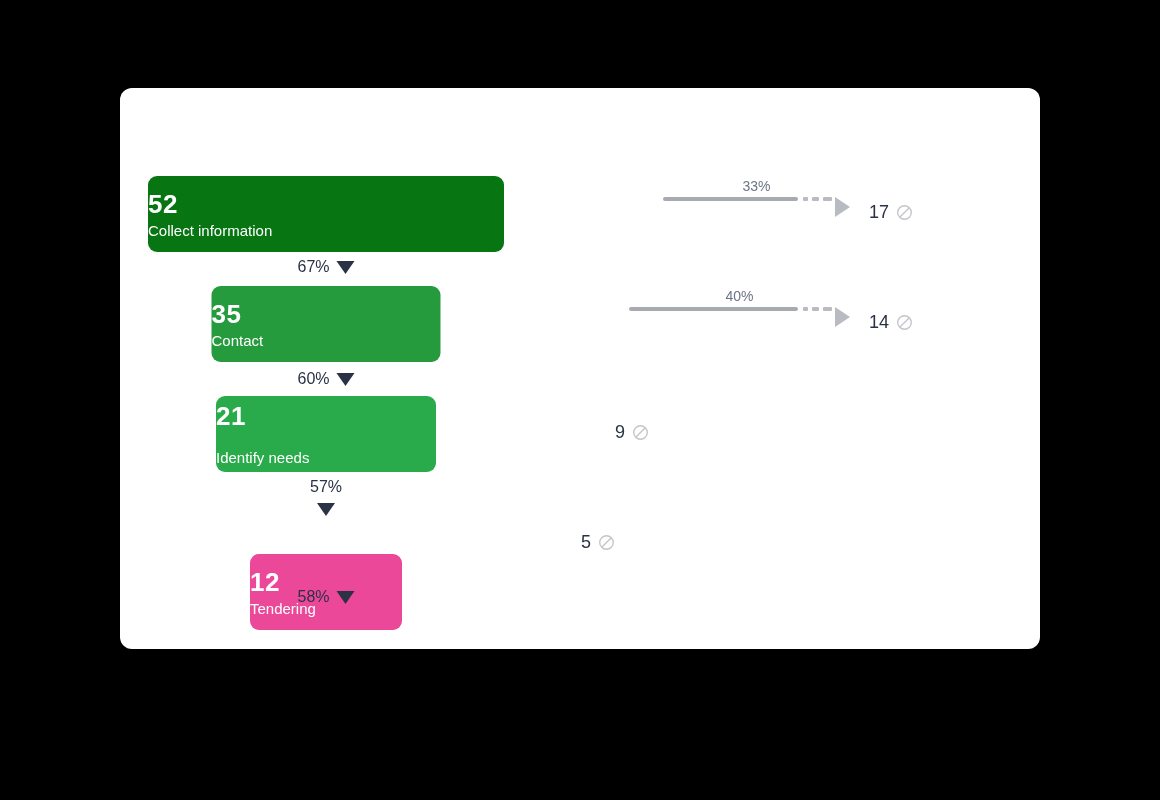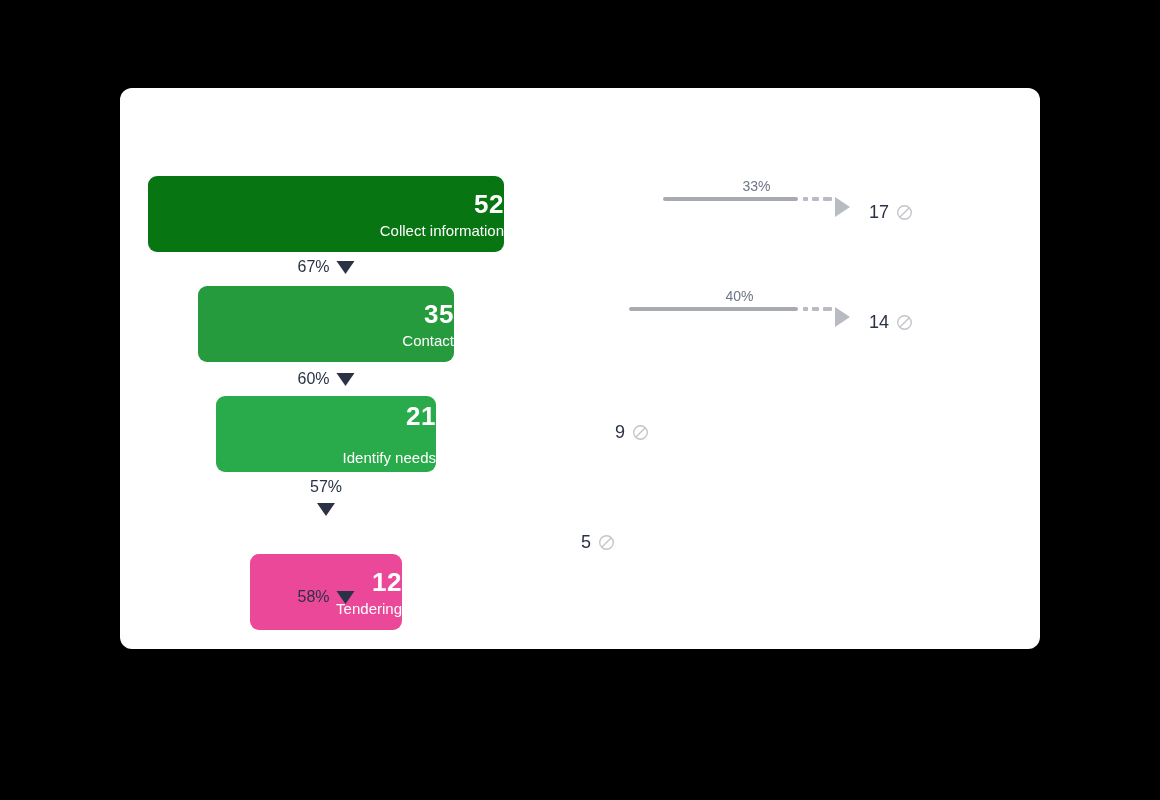--- a/index.html
+++ b/index.html
@@ -38,21 +38,21 @@
     width: 920px;
     height: 0;
   }
 
   .bar {
     position: absolute;
     height: 76px;
     border-radius: 9px;
     display: flex;
     flex-direction: column;
-    align-items: flex-end;
+    align-items: flex-start;
     justify-content: center;
     color: #ffffff;
     line-height: 1;
     transform: translateX(-50%);
     left: 206px; 
   }
 
   .bar-value {
     font-size: 26px;
     font-weight: bold;
@@ -187,21 +187,21 @@
         <span class="dropoff-icon">
           <svg width="17" height="17" viewBox="0 0 20 20" aria-hidden="true">
             <circle cx="10" cy="10" r="8" fill="none" stroke="#c3c5cb" stroke-width="1.6"></circle>
             <line x1="4.6" y1="15.4" x2="15.4" y2="4.6" stroke="#c3c5cb" stroke-width="1.6"></line>
           </svg>
         </span>
       </div>
     </div>
 
     <div class="funnel-row">
-      <div class="bar" id="bar-1" style="top: 198px; width: 256px; background: rgb(37, 155, 62);">
+      <div class="bar" id="bar-1" style="top: 198px; width: 229px; background: rgb(37, 155, 62);">
         <span class="bar-value">35</span>
         <span class="bar-label">Contact</span>
       </div>
       <div class="conv" style="top:282px;">
         <span>60%</span>
         <span class="conv-tri"></span>
       </div>
       <div class="dropoff" style="left:509px; top:219px;">
         <div class="dropoff-line-wrap">
           <span class="dropoff-pct">40%</span>

